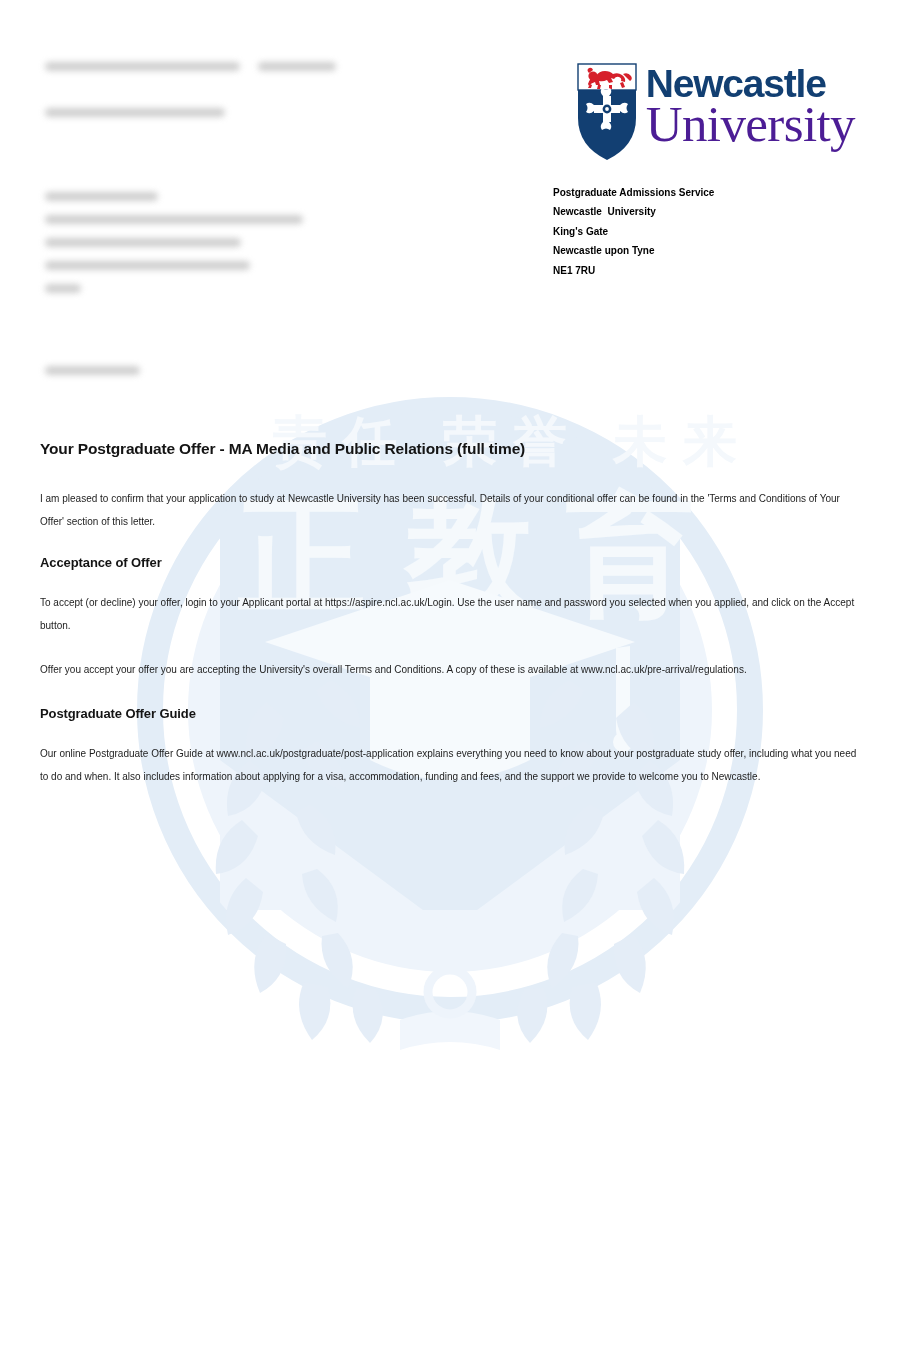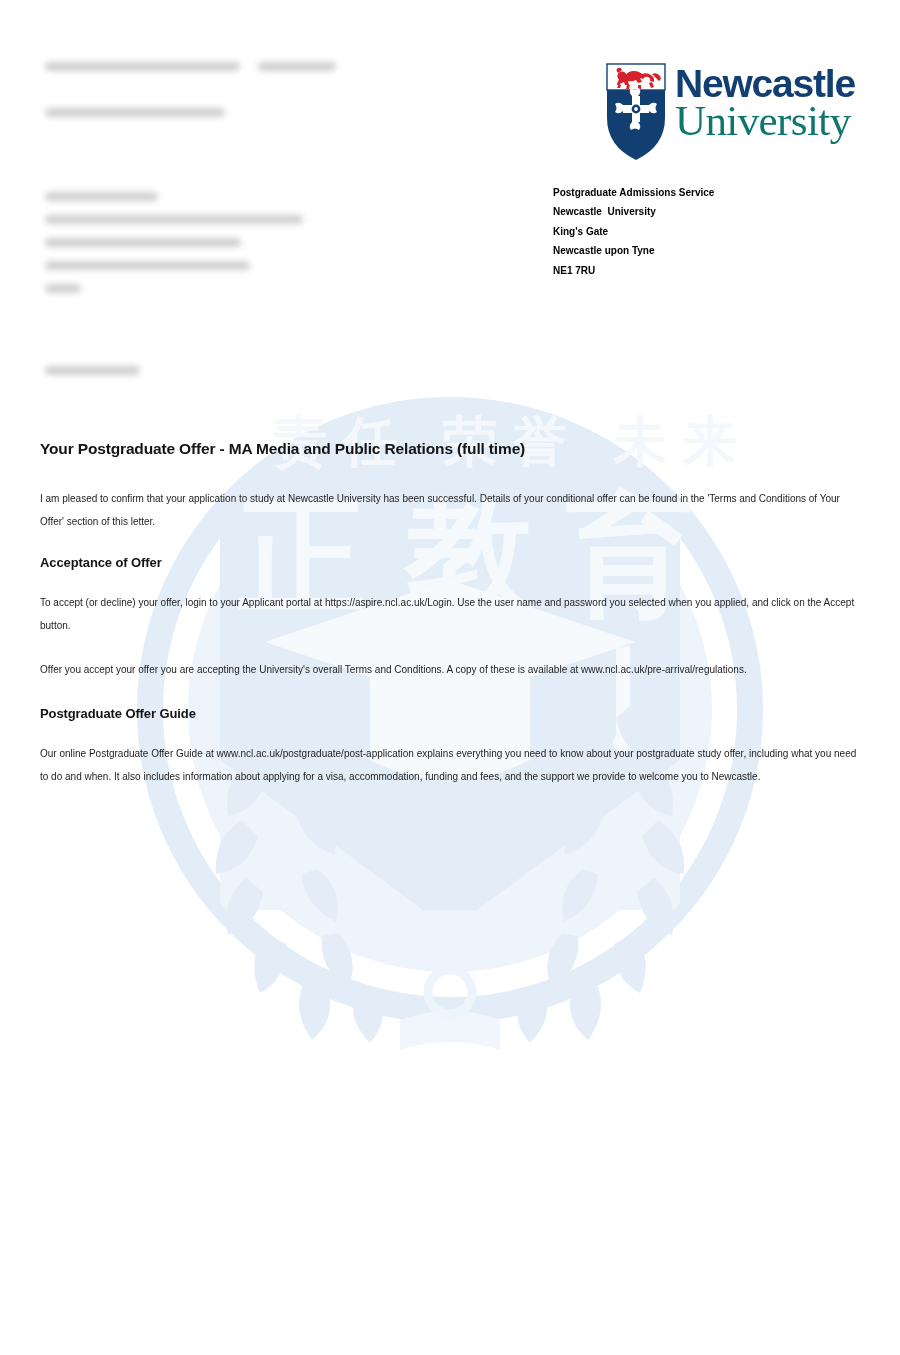--- a/index.html
+++ b/index.html
@@ -71,22 +71,22 @@
   .logo-newcastle {
     font-family: "Liberation Sans", sans-serif;
     font-weight: bold;
     font-size: 39px;
     color: #123f72;
     letter-spacing: -1.2px;
     display: block;
   }
   .logo-university {
     font-family: "Liberation Serif", serif;
-    font-size: 43px;
-    color: #0f766e;
+    font-size: 51px;
+    color: #4c1d95;
     letter-spacing: -0.6px;
     display: block;
     margin-top: -4px;
   }
 
   
   .sender-address {
     position: absolute;
     left: 553px;
     top: 183px;

